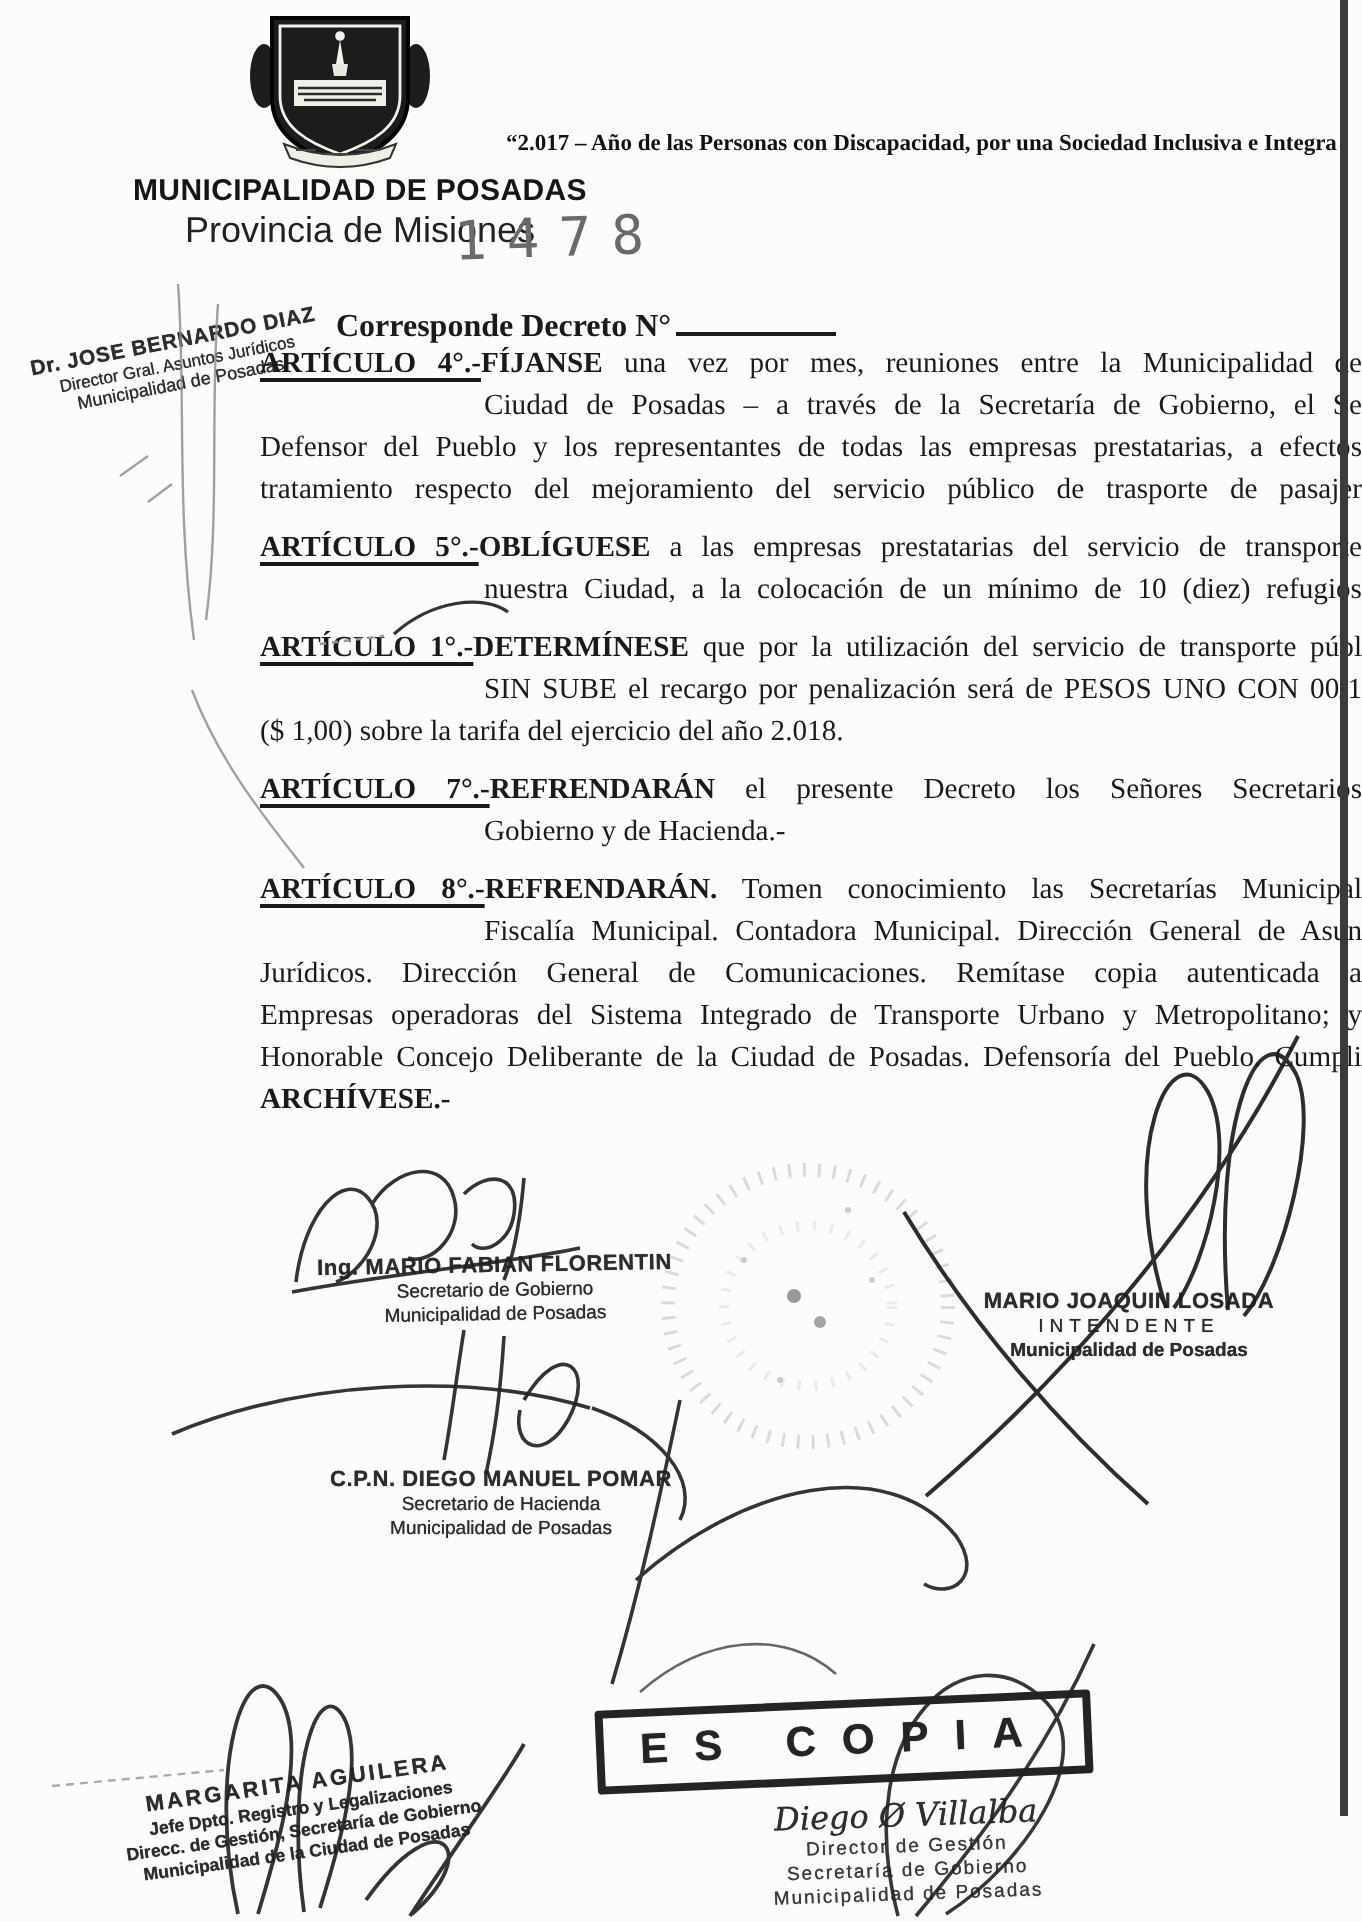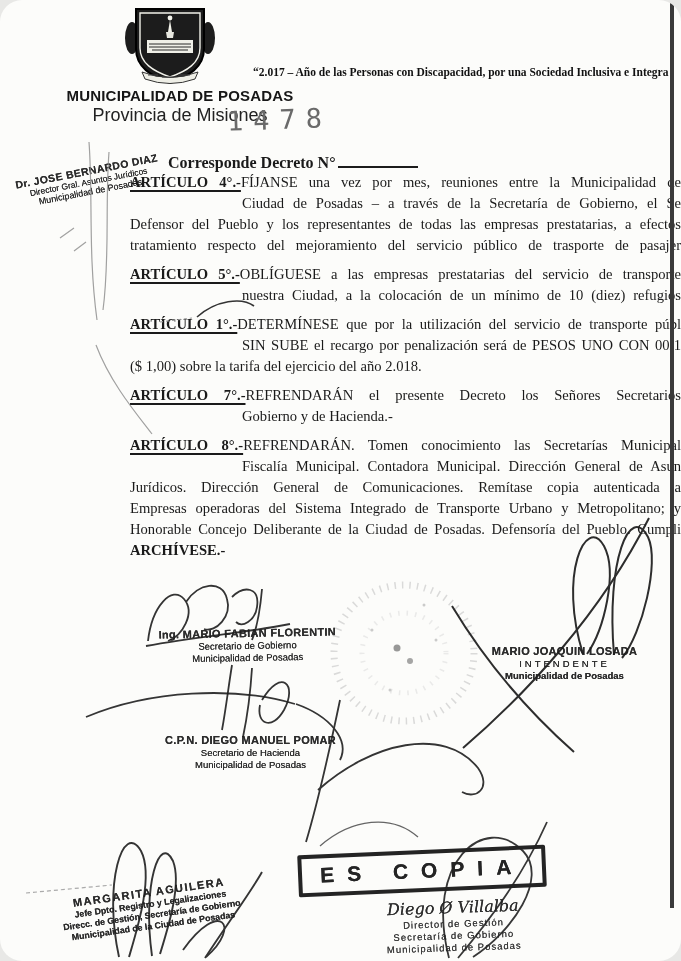--- a/index.html
+++ b/index.html
@@ -1,18 +1,18 @@
 <!DOCTYPE html>
 <html><head>
 <meta charset="utf-8">
 <style>
   html,body{margin:0;padding:0;background:#e8e8e6;}
   .page{
     position:relative;width:681px;height:961px;background:#fcfcfa;
-    overflow:hidden;font-family:"Liberation Serif",serif;color:#1a1a1a;border-radius:22px;
+    overflow:hidden;font-family:"Liberation Serif",serif;color:#1a1a1a;
   }
   
   .shield{position:absolute;left:122px;top:4px;width:96px;height:84px;}
   .motto{
     position:absolute;left:253px;top:66px;width:440px;
     font-family:"Liberation Serif",serif;font-weight:bold;font-size:11.5px;
     white-space:nowrap;color:#111;
   }
   .org{position:absolute;left:50px;top:87px;width:260px;text-align:center;}
   .org-name{font-family:"Liberation Sans",sans-serif;font-weight:bold;font-size:15px;letter-spacing:.2px;color:#161616;}
@@ -34,21 +34,21 @@
   .legal-stamp .s1{font-size:10.5px;font-weight:bold;letter-spacing:.4px;}
   .legal-stamp .s2{font-size:8.5px;}
   .legal-stamp .s3{font-size:9px;}
   
   .body-text{position:absolute;left:130px;top:172px;width:551px;font-size:14.6px;}
   .article{margin-bottom:8px;}
   .line{height:21px;line-height:21px;white-space:nowrap;overflow:hidden;}
   .line.full{text-align:justify;text-align-last:justify;}
   .line.ind{padding-left:112px;}
   .art-num{font-weight:bold;text-decoration:underline;text-underline-offset:3px;text-decoration-thickness:1.5px;}
-  .art-verb{font-weight:normal;}
+  .art-verb{font-weight:bold;}
   .archivese{font-weight:bold;height:21px;line-height:21px;}
   
   .sig{position:absolute;text-align:center;font-family:"Liberation Sans",sans-serif;
        color:#2c2c2c;text-shadow:0 0 .4px currentColor;}
   .sig .name{font-weight:bold;font-size:11px;letter-spacing:.3px;}
   .sig .role{font-size:9.5px;margin-top:1px;}
   .sig-florentin{left:140px;top:627px;width:215px;transform:rotate(-1deg);}
   .sig-losada{left:462px;top:645px;width:205px;}
   .sig-losada .intendente{font-size:9.5px;letter-spacing:3px;margin-top:1px;}
   .sig-losada .role{font-weight:bold;}

